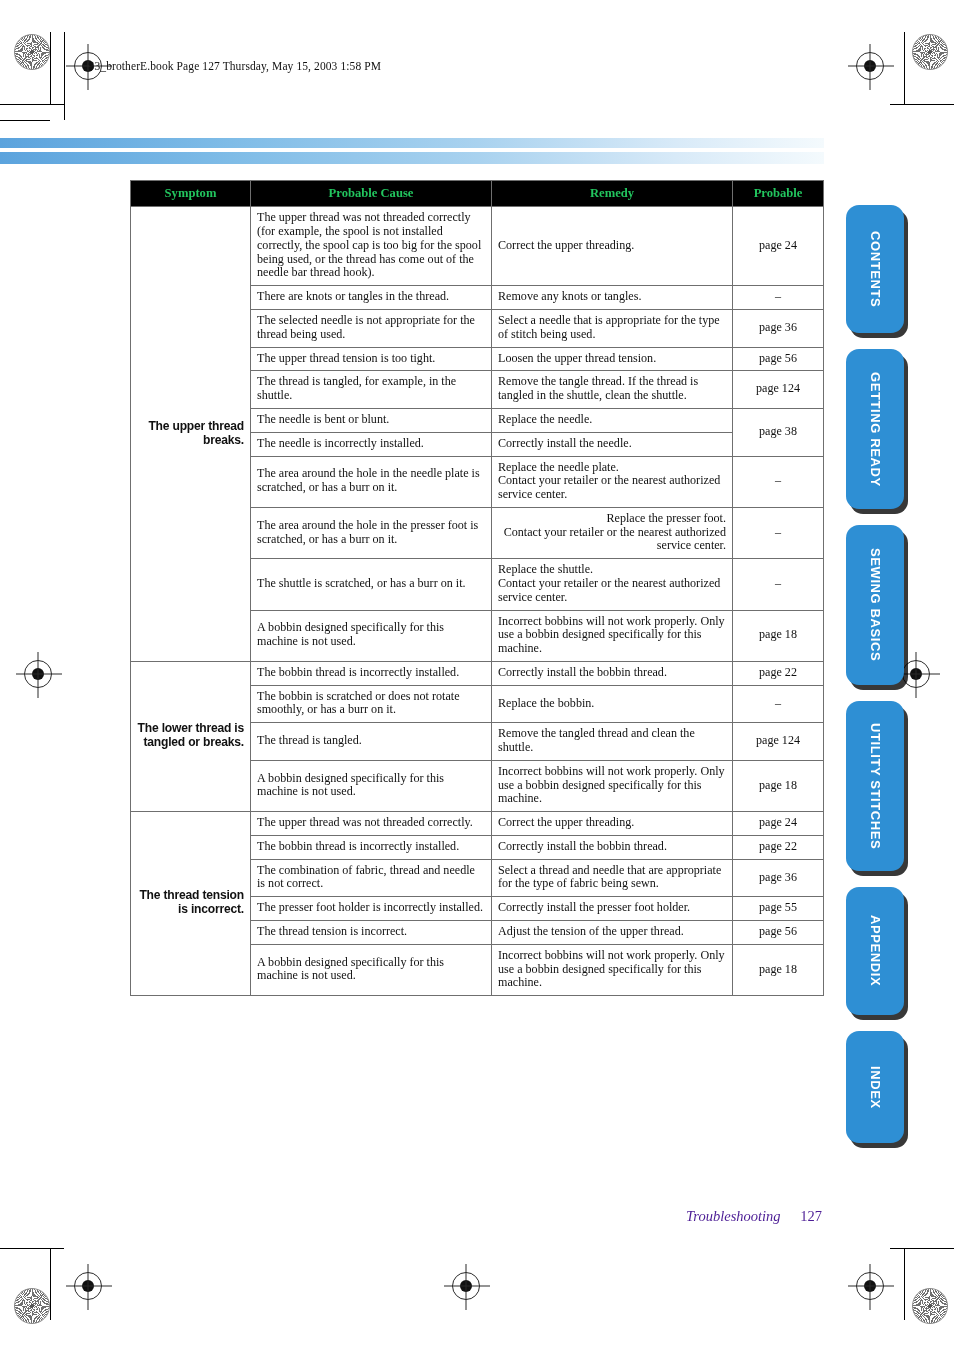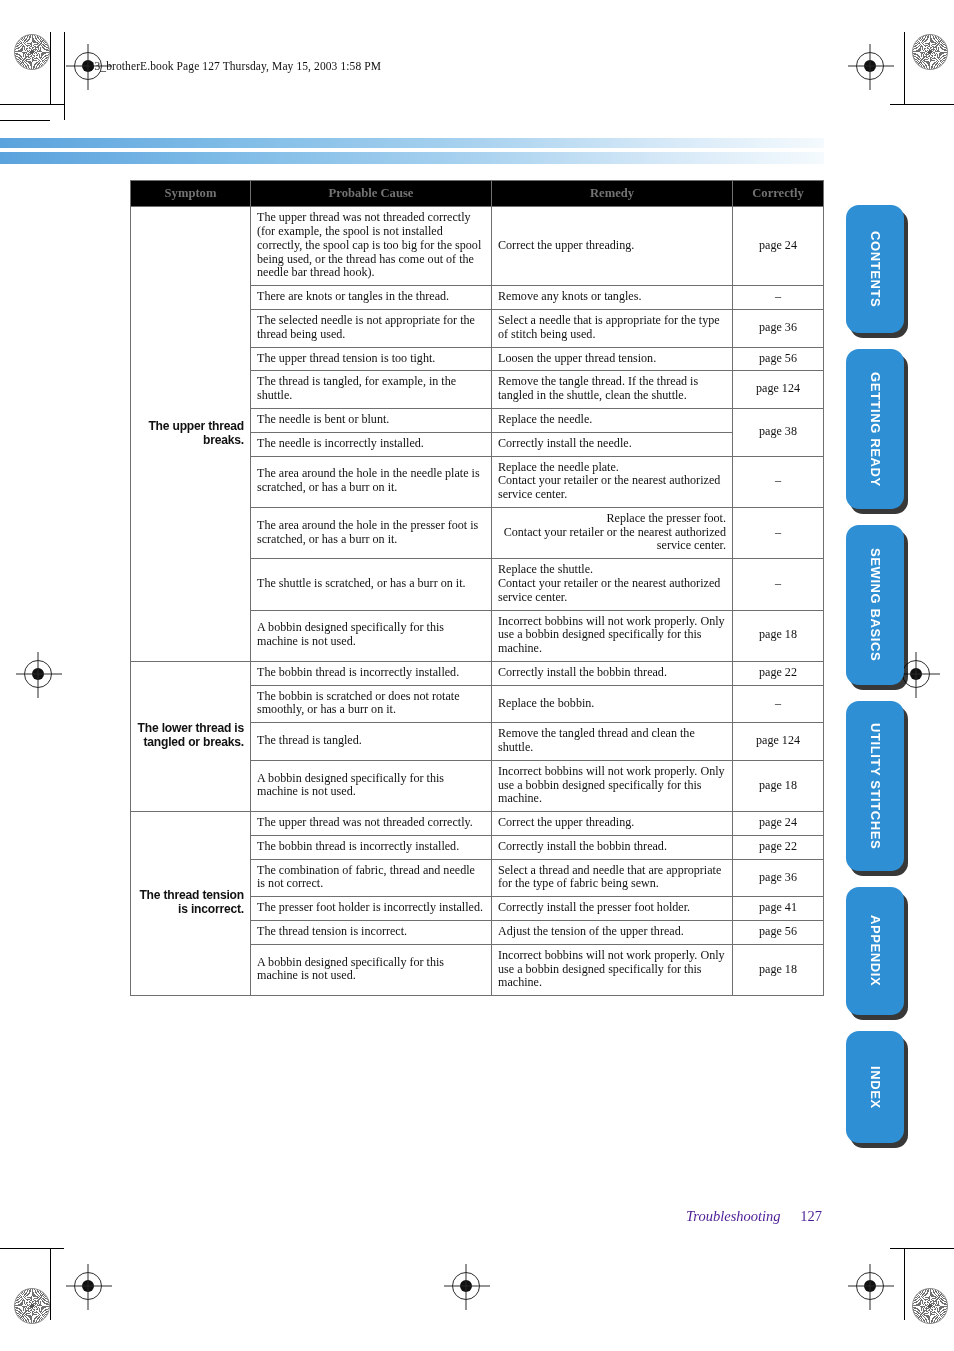--- a/index.html
+++ b/index.html
@@ -100,21 +100,21 @@
   table.tbl td, table.tbl th {
     border: 1px solid #6f6f6f;
     vertical-align: middle;
     padding: 4px 6px 5px 6px;
     font-size: 12.1px;
     line-height: 1.14;
     color: #111;
   }
   table.tbl th {
     background: #000000;
-    color: #737373;
+    color: #22c55e;
     font-weight: bold;
     text-align: center;
     font-size: 12.6px;
     padding: 5px 4px 6px 4px;
     border-color: #6f6f6f;
   }
   .col-symptom   { width: 120px; }
   .col-cause     { width: 241px; }
   .col-remedy    { width: 241px; }
   .col-reference { width: 91px; }
@@ -234,21 +234,21 @@
       <col class="col-symptom">
         <col class="col-cause">
         <col class="col-remedy">
         <col class="col-reference">
     </colgroup>
     <thead>
       <tr>
         <th>Symptom</th>
         <th>Probable Cause</th>
         <th>Remedy</th>
-        <th>Correctly</th>
+        <th>Probable</th>
       </tr>
     </thead>
     <tbody id="table-body">
         <tr class="group-top">
           <td class="symptom" rowspan="11">The upper thread breaks.</td>
           <td class="cause">The upper thread was not threaded correctly (for example, the spool is not installed correctly, the spool cap is too big for the spool being used, or the thread has come out of the needle bar thread hook).</td>
           <td class="remedy" style="white-space: pre-line;">Correct the upper threading.</td>
           <td class="reference">page 24</td>
         </tr>
         <tr>
@@ -336,21 +336,21 @@
           <td class="reference">page 22</td>
         </tr>
         <tr>
           <td class="cause">The combination of fabric, thread and needle is not correct.</td>
           <td class="remedy" style="white-space: pre-line;">Select a thread and needle that are appropriate for the type of fabric being sewn.</td>
           <td class="reference">page 36</td>
         </tr>
         <tr>
           <td class="cause">The presser foot holder is incorrectly installed.</td>
           <td class="remedy" style="white-space: pre-line;">Correctly install the presser foot holder.</td>
-          <td class="reference">page 41</td>
+          <td class="reference">page 55</td>
         </tr>
         <tr>
           <td class="cause">The thread tension is incorrect.</td>
           <td class="remedy" style="white-space: pre-line;">Adjust the tension of the upper thread.</td>
           <td class="reference">page 56</td>
         </tr>
         <tr>
           <td class="cause">A bobbin designed specifically for this machine is not used.</td>
           <td class="remedy" style="white-space: pre-line;">Incorrect bobbins will not work properly. Only use a bobbin designed specifically for this machine.</td>
           <td class="reference">page 18</td>

